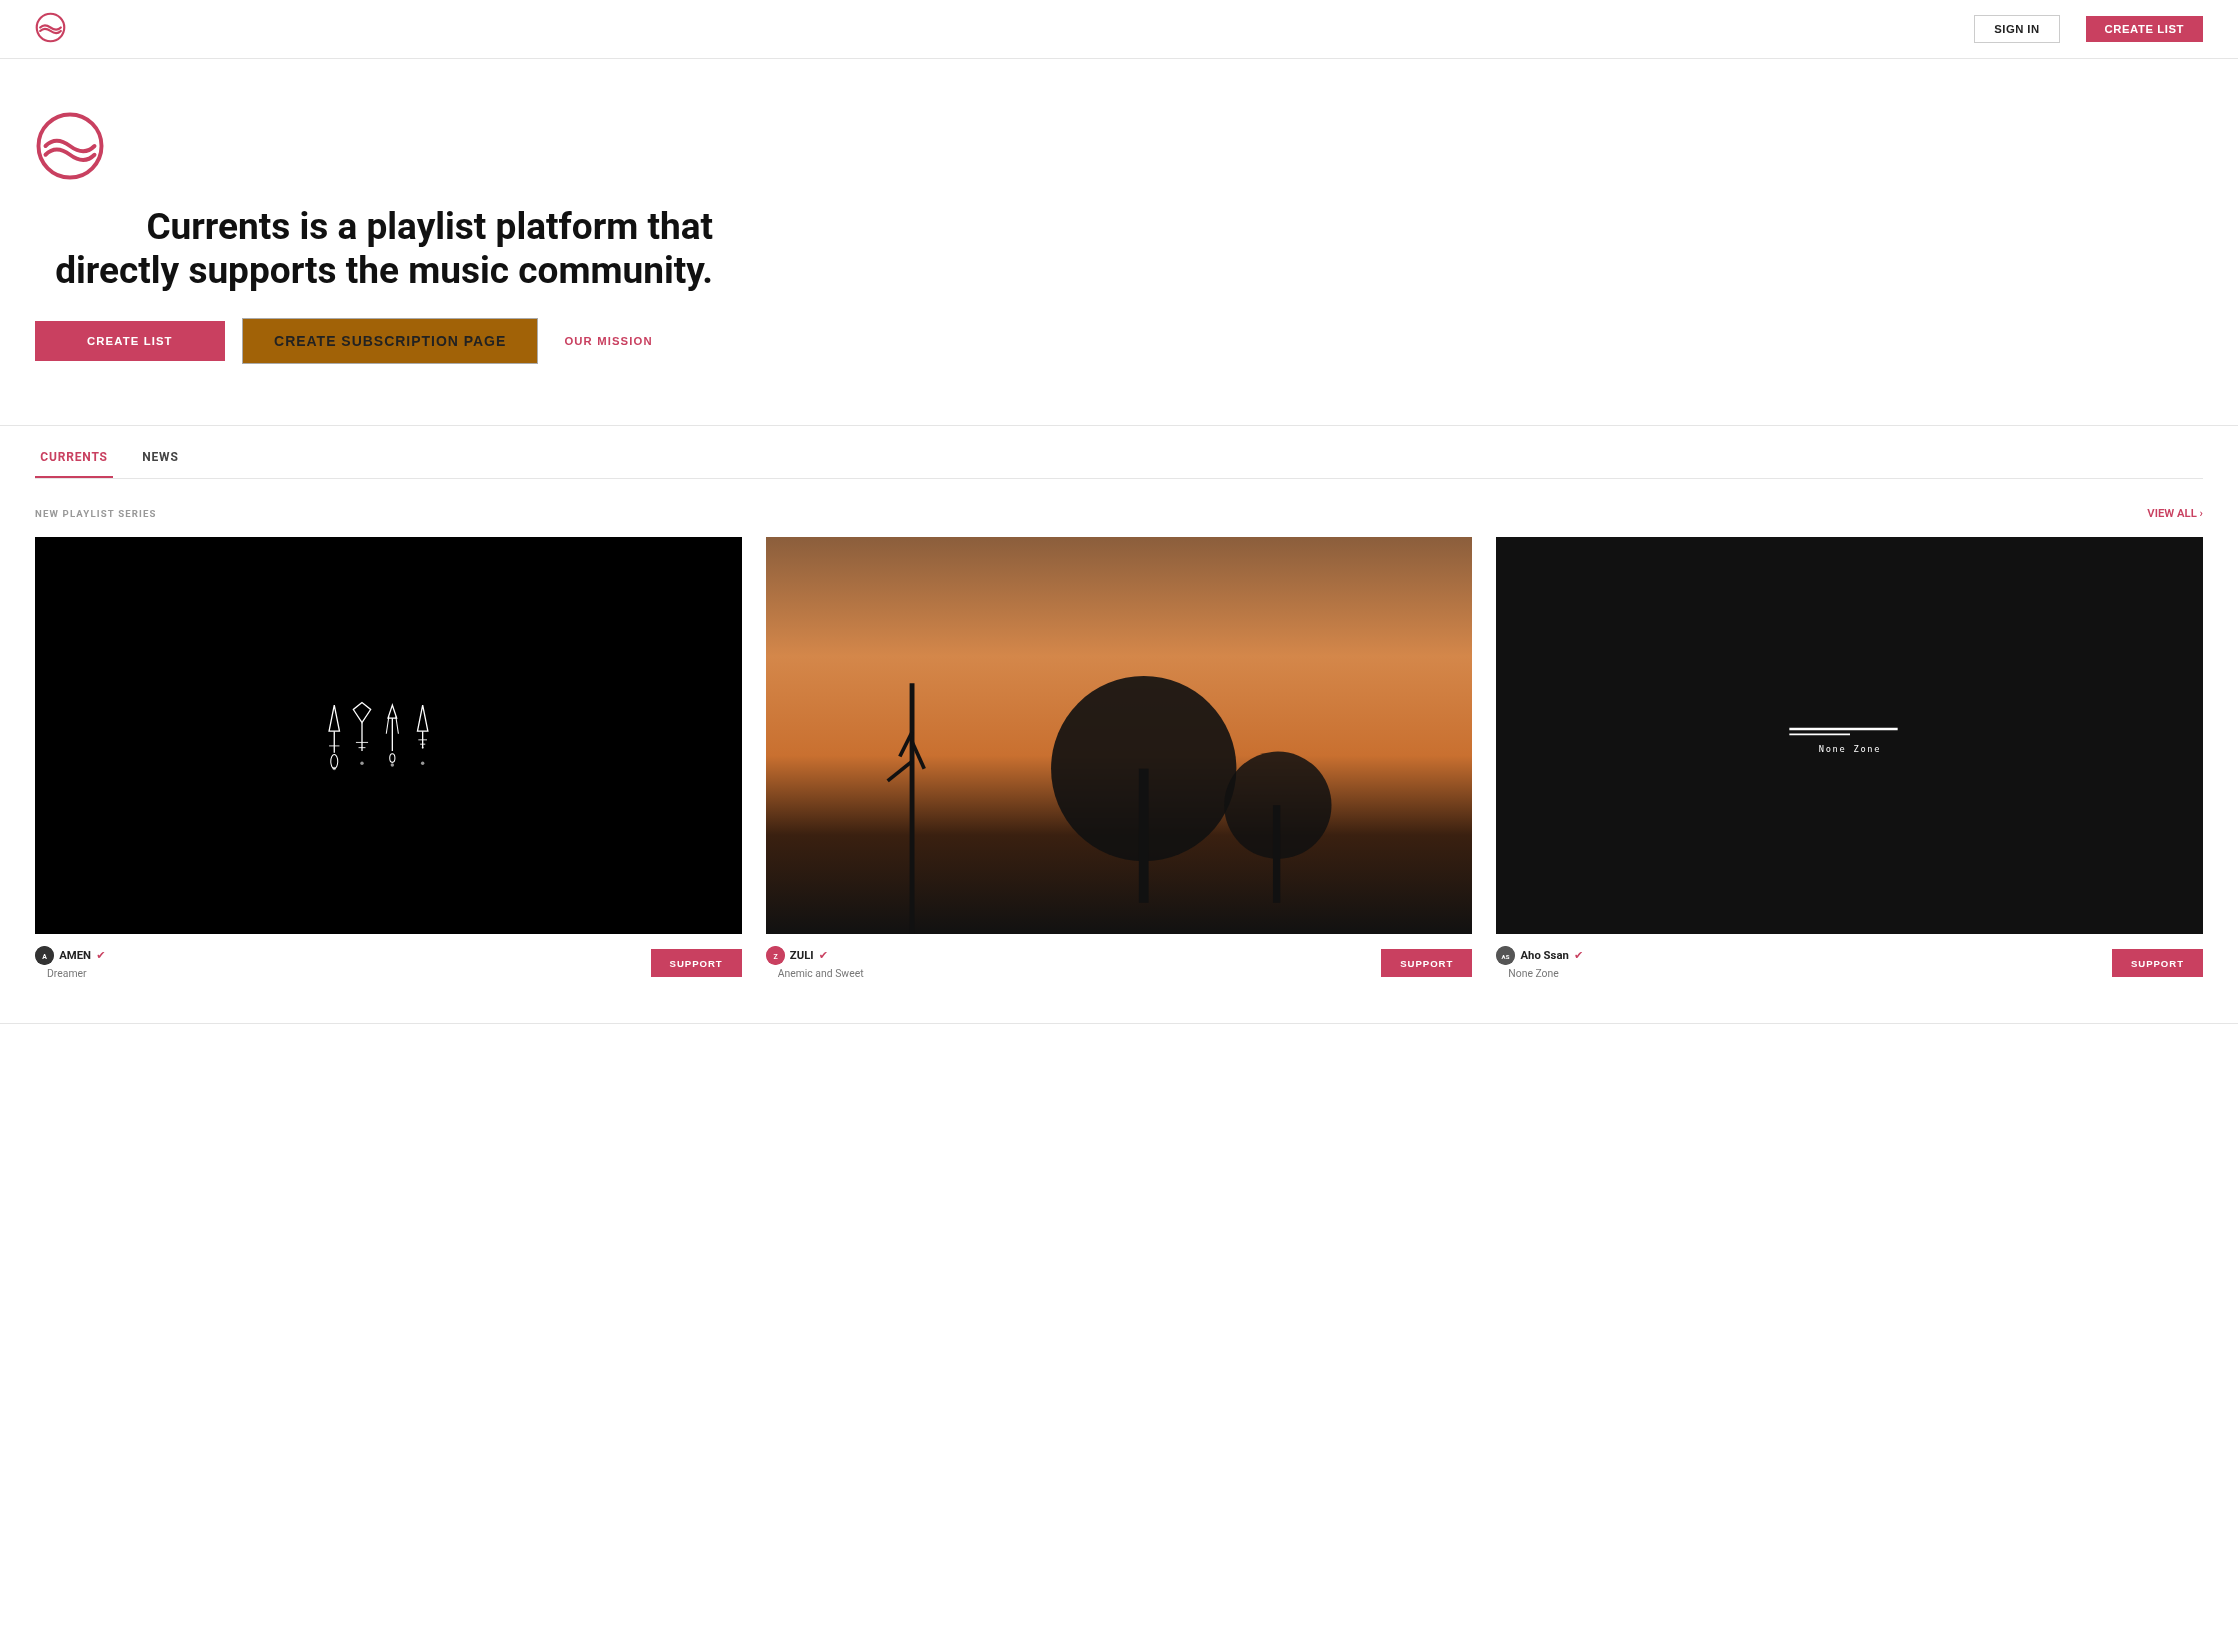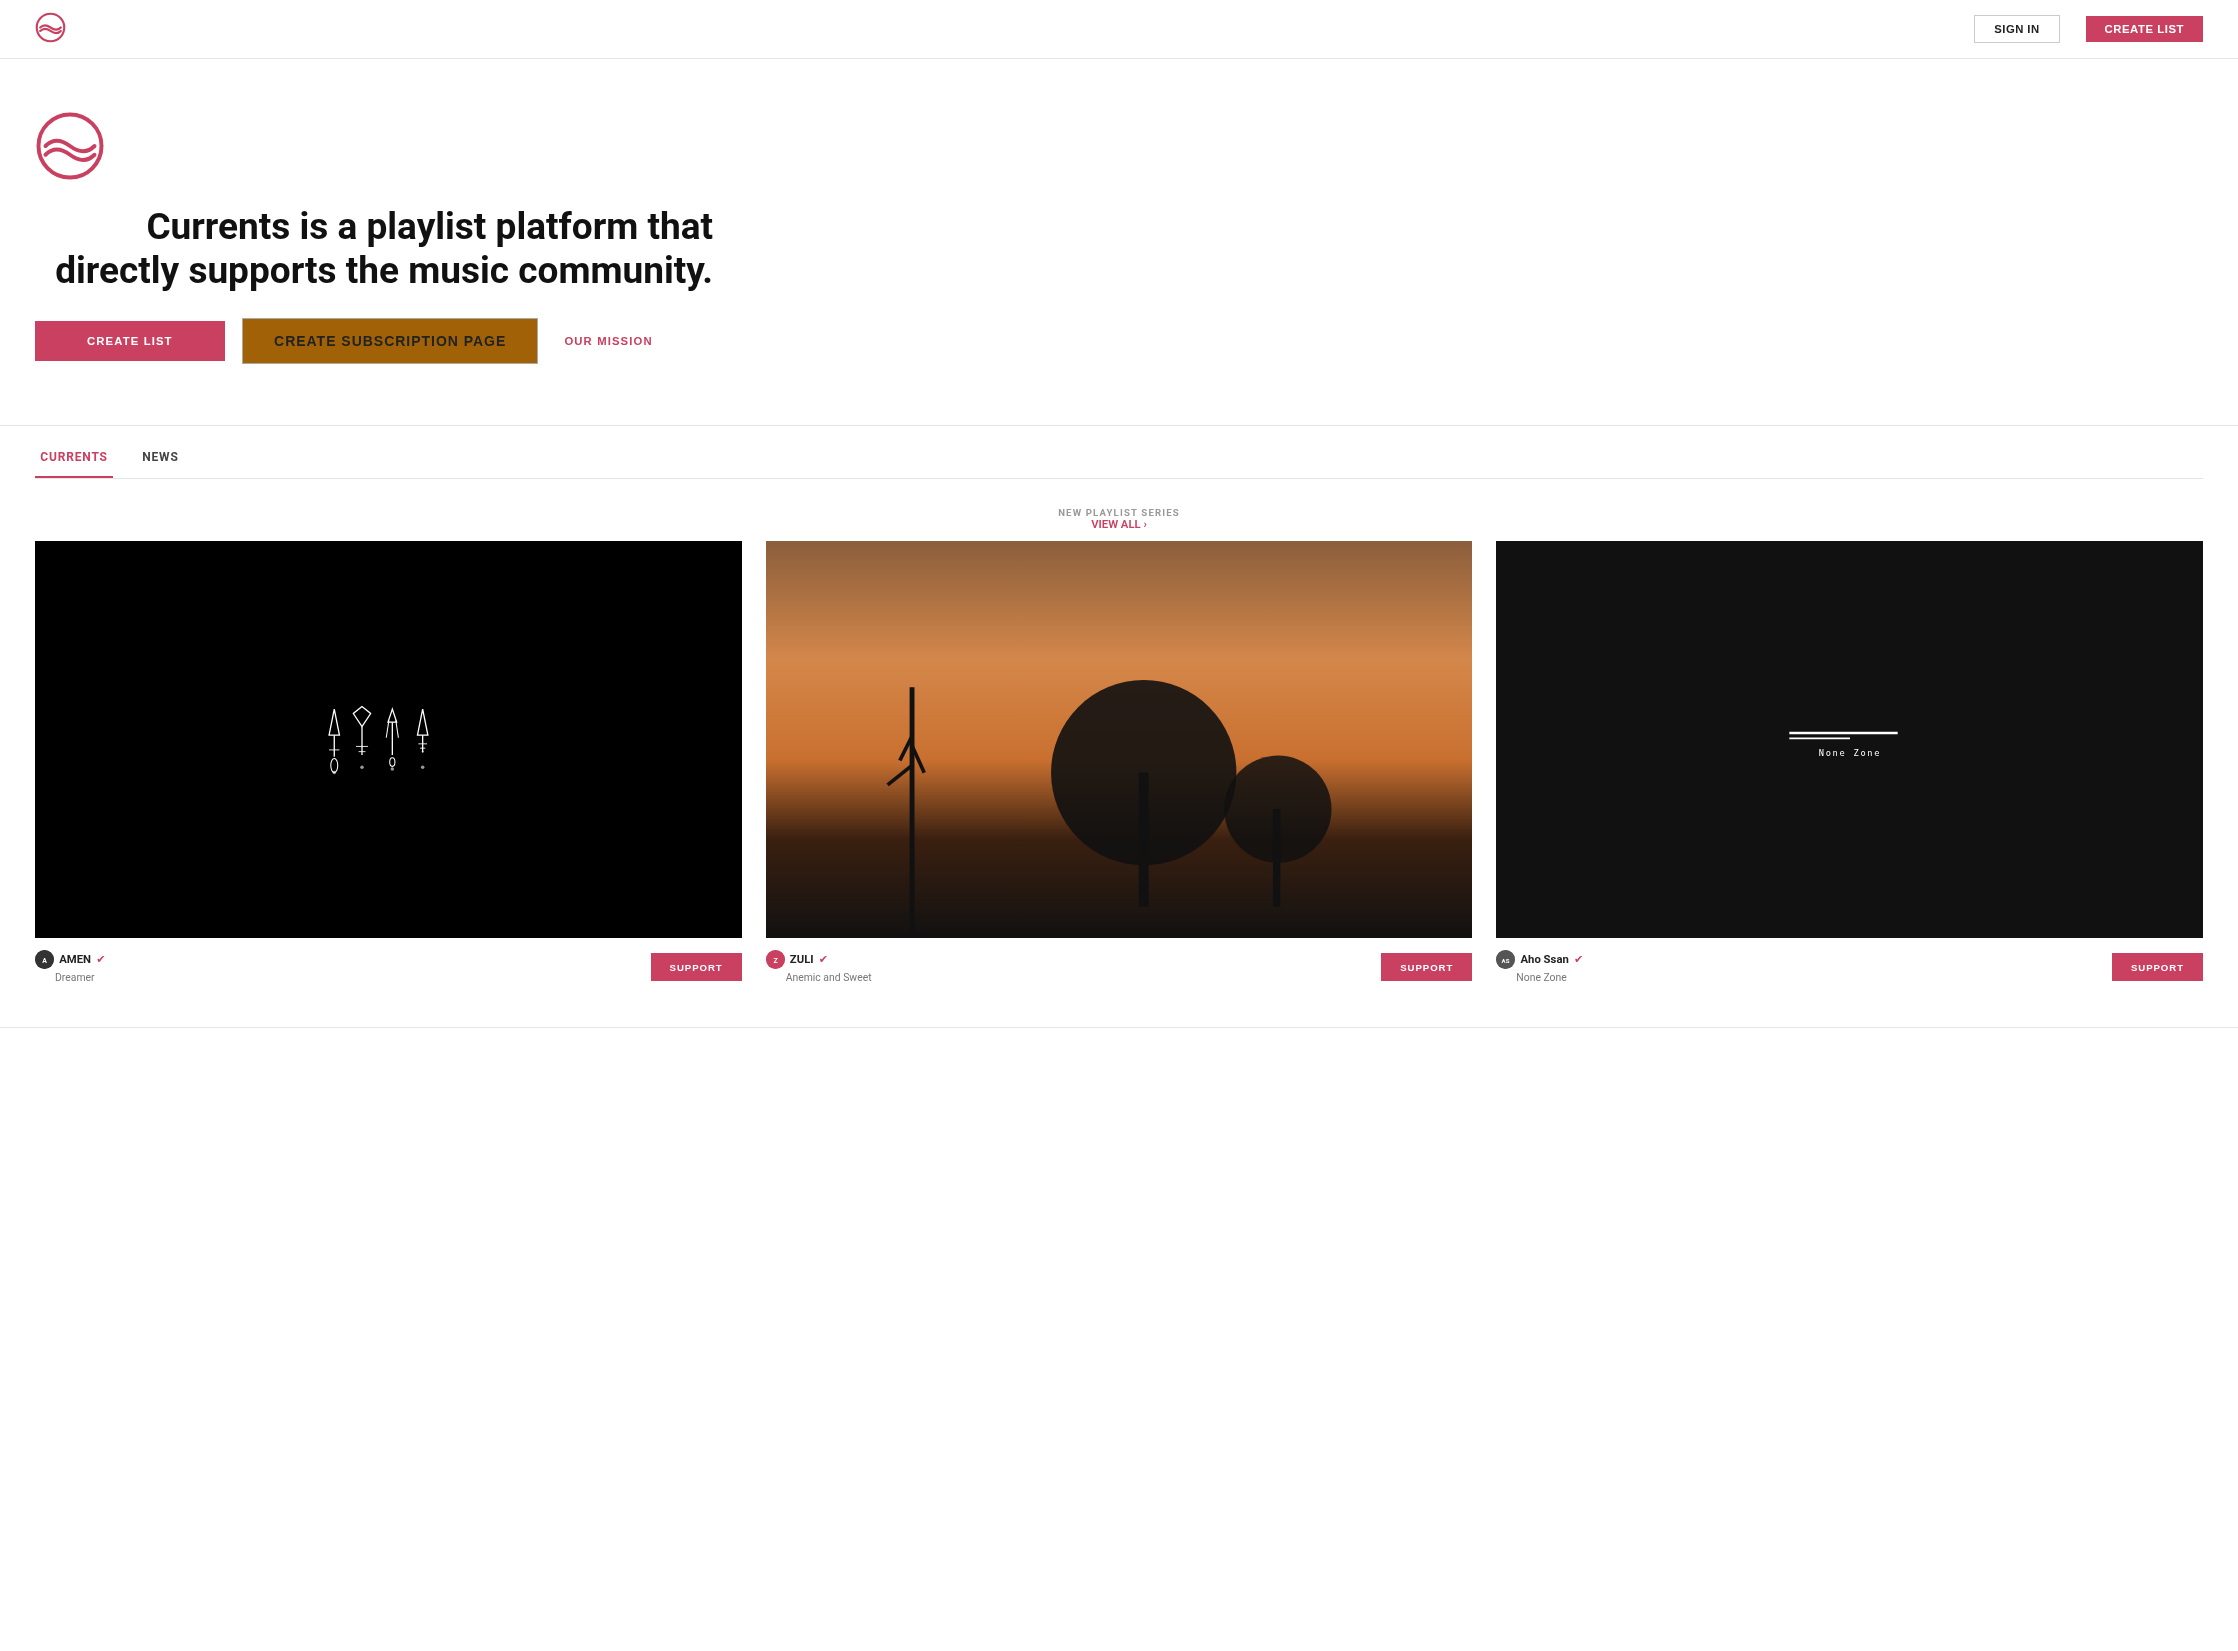--- a/index.html
+++ b/index.html
@@ -144,24 +144,23 @@
       border-bottom: 2.6px solid #c94060;
     }
     .tab.inactive {
       color: #444;
       border-bottom: 2.6px solid transparent;
     }
 
     
     .section-header {
       display: flex;
-      justify-content: flex-end;
-      align-items: center;
-      margin-bottom: 10px;
-      flex-direction: column;
+      justify-content: space-between;
+      align-items: center;
+      margin-bottom: 17px;
     }
     .section-label {
       font-size: 9.6px;
       font-weight: 700;
       letter-spacing: 0.12em;
       color: #999;
       text-transform: uppercase;
     }
     .view-all-link {
       font-size: 11.3px;
@@ -227,21 +226,21 @@
       font-weight: 700;
       color: #222;
     }
     .verified-icon {
       color: #c94060;
       font-size: 11.3px;
     }
     .playlist-subtitle {
       font-size: 10.4px;
       color: #777;
-      margin-left: 20px;
+      margin-left: 12px;
     }
     .btn-support {
       padding: 8.7px 19px;
       background: #c94060;
       color: #fff;
       font-size: 9.6px;
       font-weight: 700;
       letter-spacing: 0.1em;
       border: none;
       cursor: pointer;

